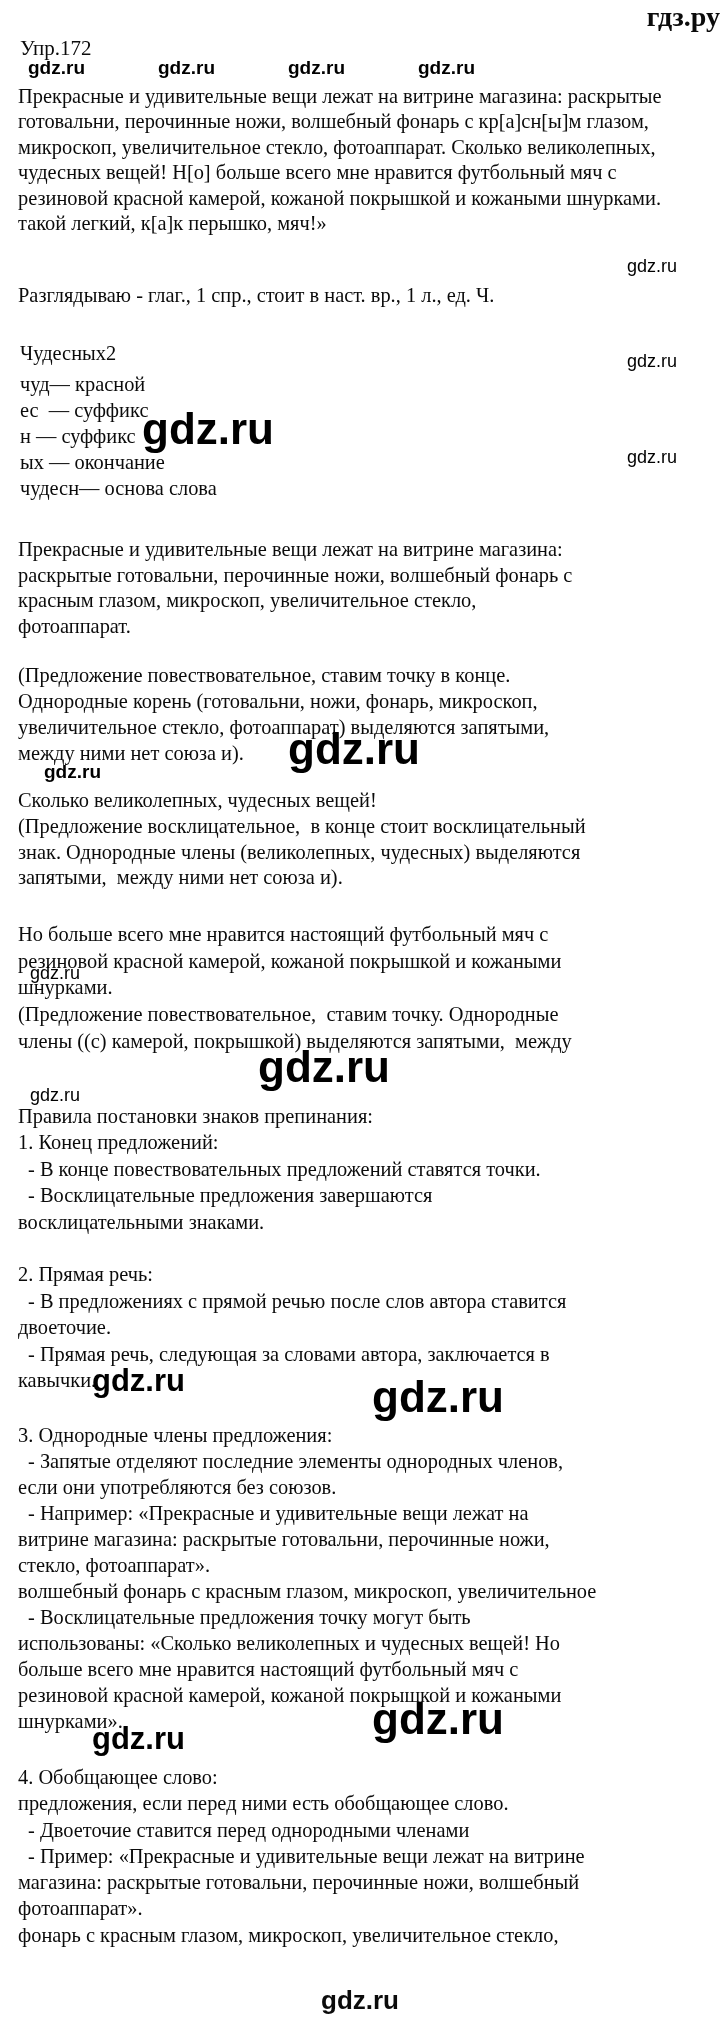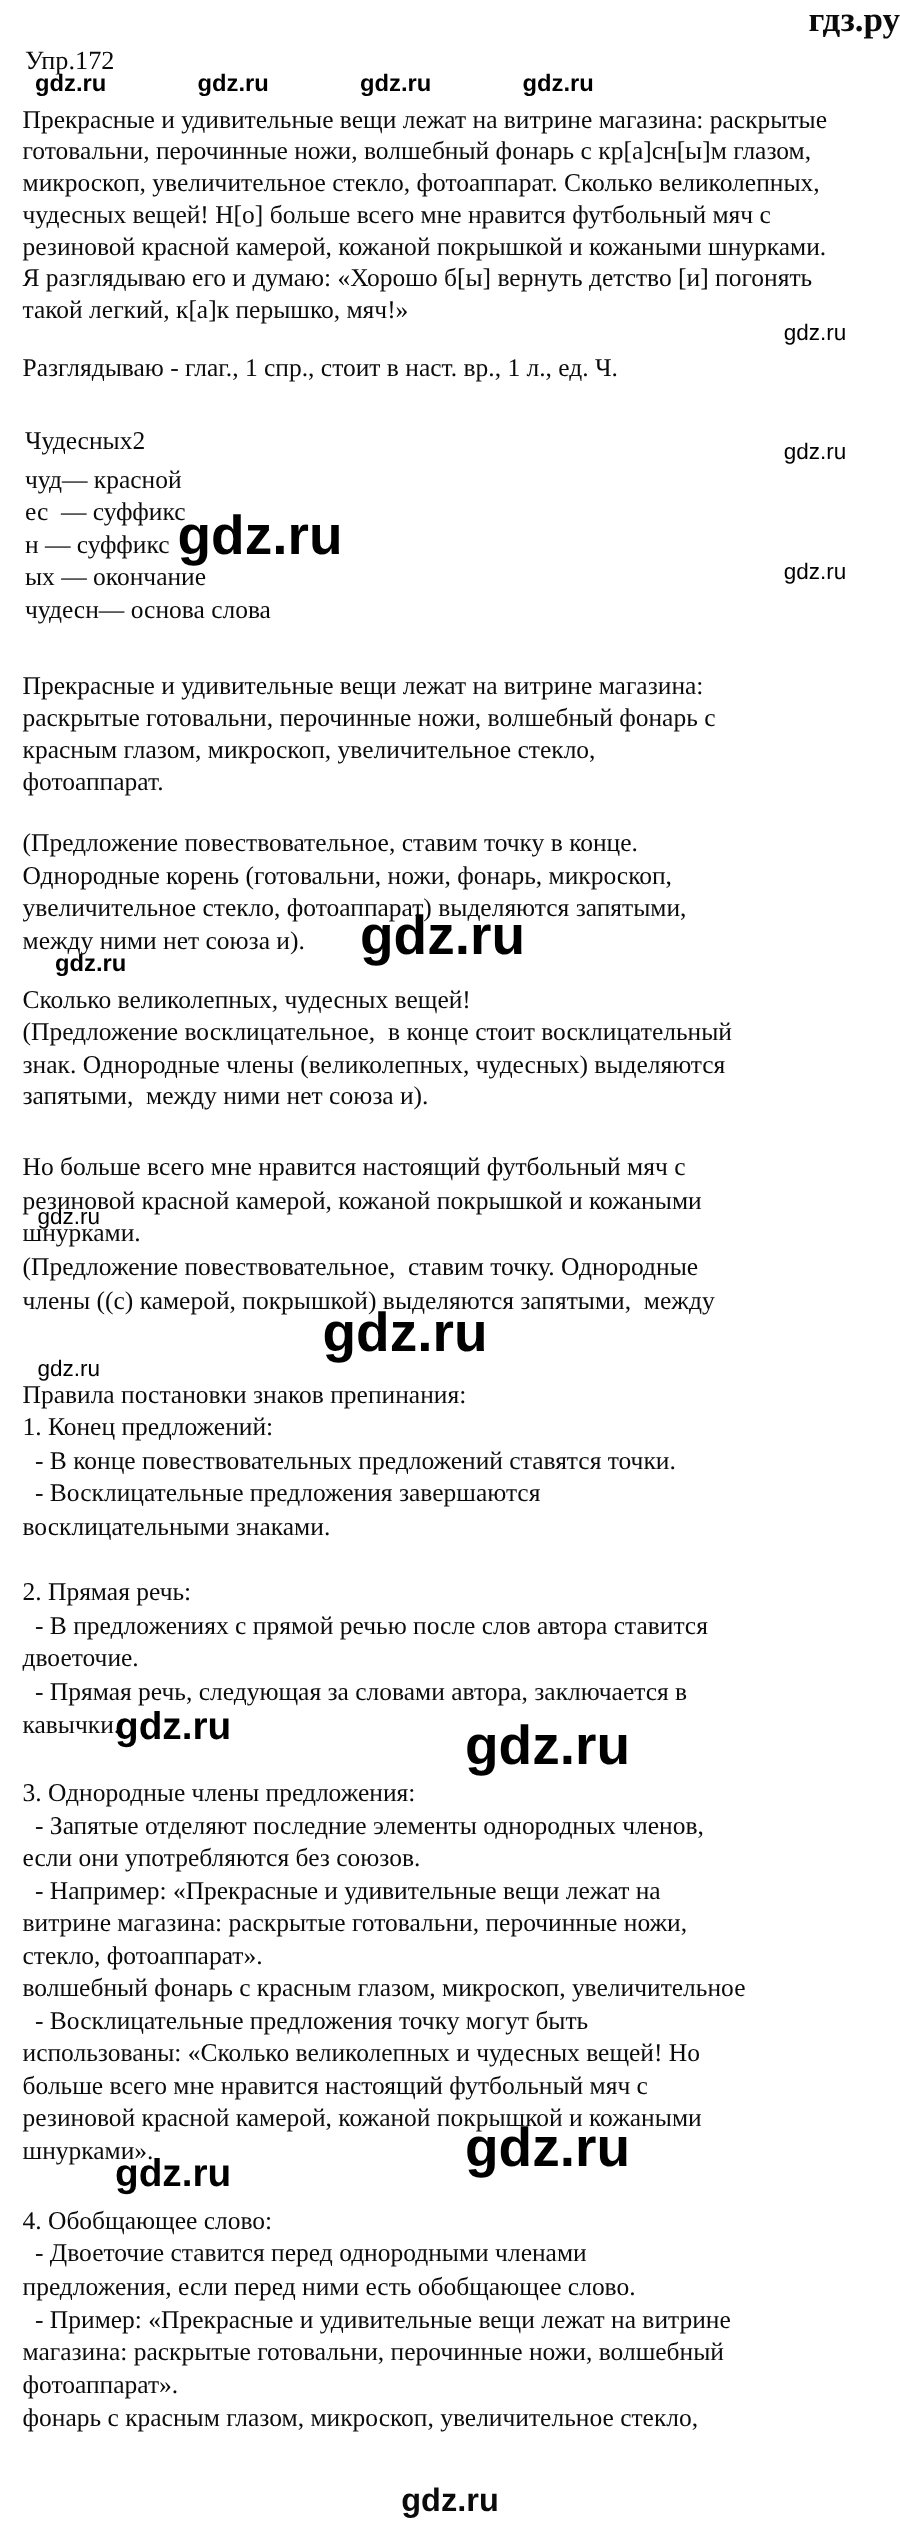--- a/index.html
+++ b/index.html
@@ -46,21 +46,20 @@
   <span class="wm wm-row" style="left:158px">gdz.ru</span>
   <span class="wm wm-row" style="left:288px">gdz.ru</span>
   <span class="wm wm-row" style="left:418px">gdz.ru</span>
 
   <div class="tblock" style="top:84px;line-height:25.4px">
       <div class="line">Прекрасные и удивительные вещи лежат на витрине магазина: раскрытые</div>
       <div class="line">готовальни, перочинные ножи, волшебный фонарь с кр[а]сн[ы]м глазом,</div>
       <div class="line">микроскоп, увеличительное стекло, фотоаппарат. Сколько великолепных,</div>
       <div class="line">чудесных вещей! Н[о] больше всего мне нравится футбольный мяч с</div>
       <div class="line">резиновой красной камерой, кожаной покрышкой и кожаными шнурками.</div>
-      <div class="line">Я разглядываю его и думаю: «Хорошо б[ы] вернуть детство [и] погонять</div>
       <div class="line">такой легкий, к[а]к перышко, мяч!»</div>
     </div>
 
   <span class="wm wm-sm" style="left:627px;top:256px">gdz.ru</span>
 
   <div class="single" style="top:284px">Разглядываю - глаг., 1 спр., стоит в наст. вр., 1 л., ед. Ч.</div>
 
   <div class="single" style="top:342px;left:20px">Чудесных2</div>
   <span class="wm wm-sm" style="left:627px;top:351px">gdz.ru</span>
   <div class="tblock" style="top:372px;left:20px;line-height:25.9px">
@@ -135,22 +134,22 @@
       <div class="line indent">- Восклицательные предложения точку могут быть</div>
       <div class="line">использованы: «Сколько великолепных и чудесных вещей! Но</div>
       <div class="line">больше всего мне нравится настоящий футбольный мяч с</div>
       <div class="line">резиновой красной камерой, кожаной покрышкой и кожаными</div>
       <div class="line">шнурками».</div>
     </div>
   <span class="wm wm-big" style="left:372px;top:1694px">gdz.ru</span>
   <span class="wm wm-med" style="left:92px;top:1721px">gdz.ru</span>
   <div class="tblock" style="top:1764px;line-height:26.3px">
       <div class="line">4. Обобщающее слово:</div>
+      <div class="line">предложения, если перед ними есть обобщающее слово.</div>
       <div class="line indent">- Двоеточие ставится перед однородными членами</div>
-      <div class="line">предложения, если перед ними есть обобщающее слово.</div>
       <div class="line indent">- Пример: «Прекрасные и удивительные вещи лежат на витрине</div>
       <div class="line">магазина: раскрытые готовальни, перочинные ножи, волшебный</div>
       <div class="line">фотоаппарат».</div>
       <div class="line">фонарь с красным глазом, микроскоп, увеличительное стекло,</div>
     </div>
 
   <div class="abs footer-wm">gdz.ru</div>
 
 </div>
 

